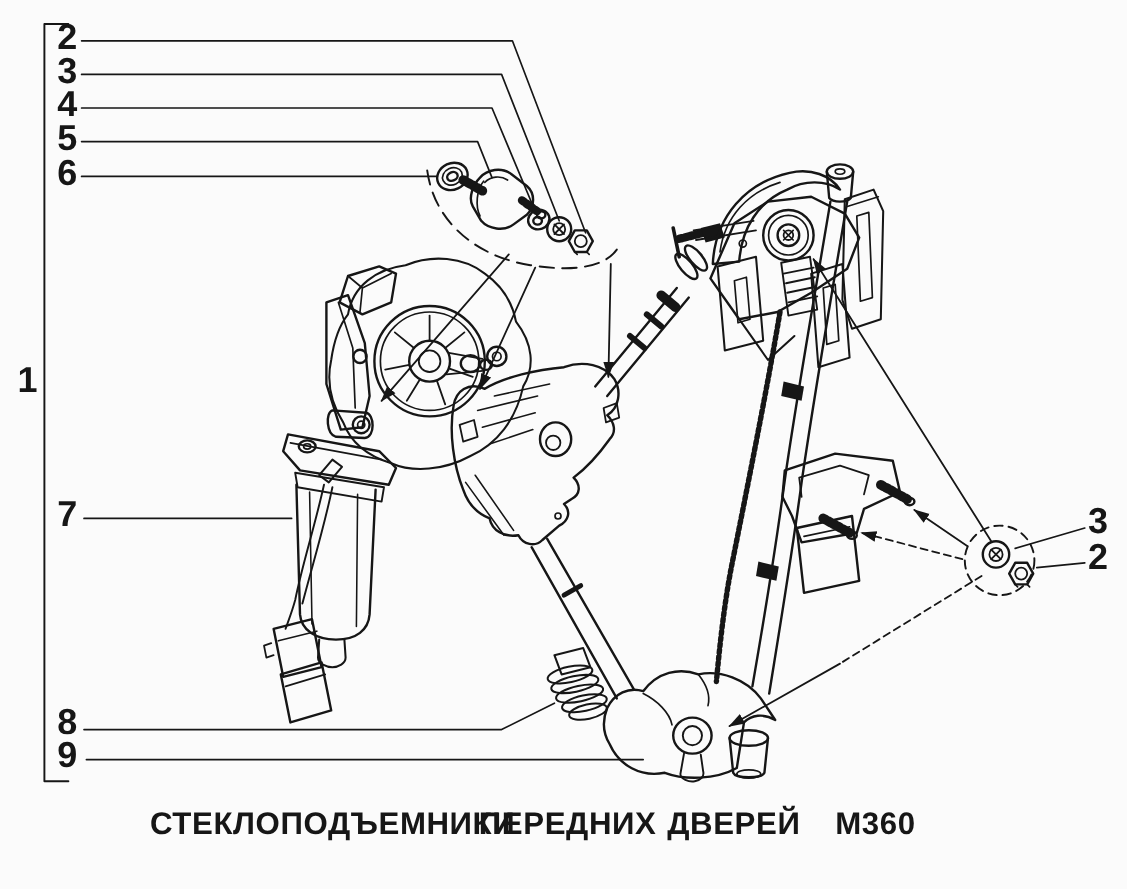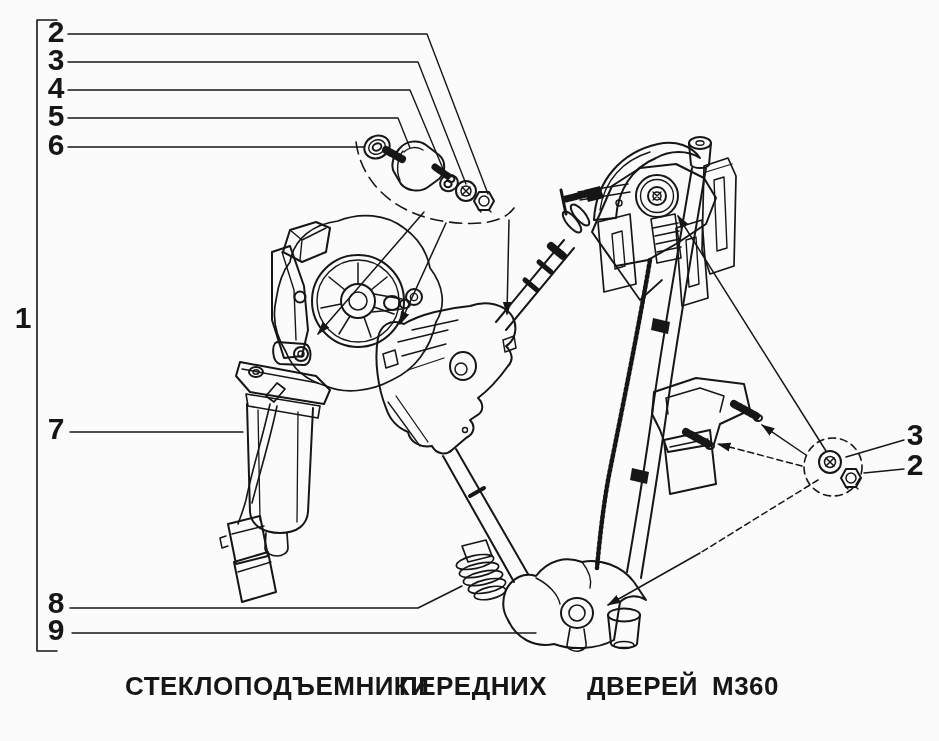--- a/index.html
+++ b/index.html
@@ -305,17 +305,17 @@
 <span class="callout" style="left:12px;top:303px">1</span>
 <span class="callout" style="left:45px;top:414px">7</span>
 <span class="callout" style="left:45px;top:588px">8</span>
 <span class="callout" style="left:45px;top:615px">9</span>
 <span class="callout" style="left:904px;top:420px">3</span>
 <span class="callout" style="left:904px;top:450px">2</span>
 
 <div>
   <span class="caption-word" style="left:125px">СТЕКЛОПОДЪЕМНИКИ</span>
   <span class="caption-word" style="left:399px">ПЕРЕДНИХ</span>
-  <span class="caption-word" style="left:587px">ДВЕРЕЙ</span>
-  <span class="caption-word" style="left:712px">М360</span>
+  <span class="caption-word" style="left:556px">ДВЕРЕЙ</span>
+  <span class="caption-word" style="left:696px">М360</span>
 </div>
 
 </div>
 
 </body></html>

